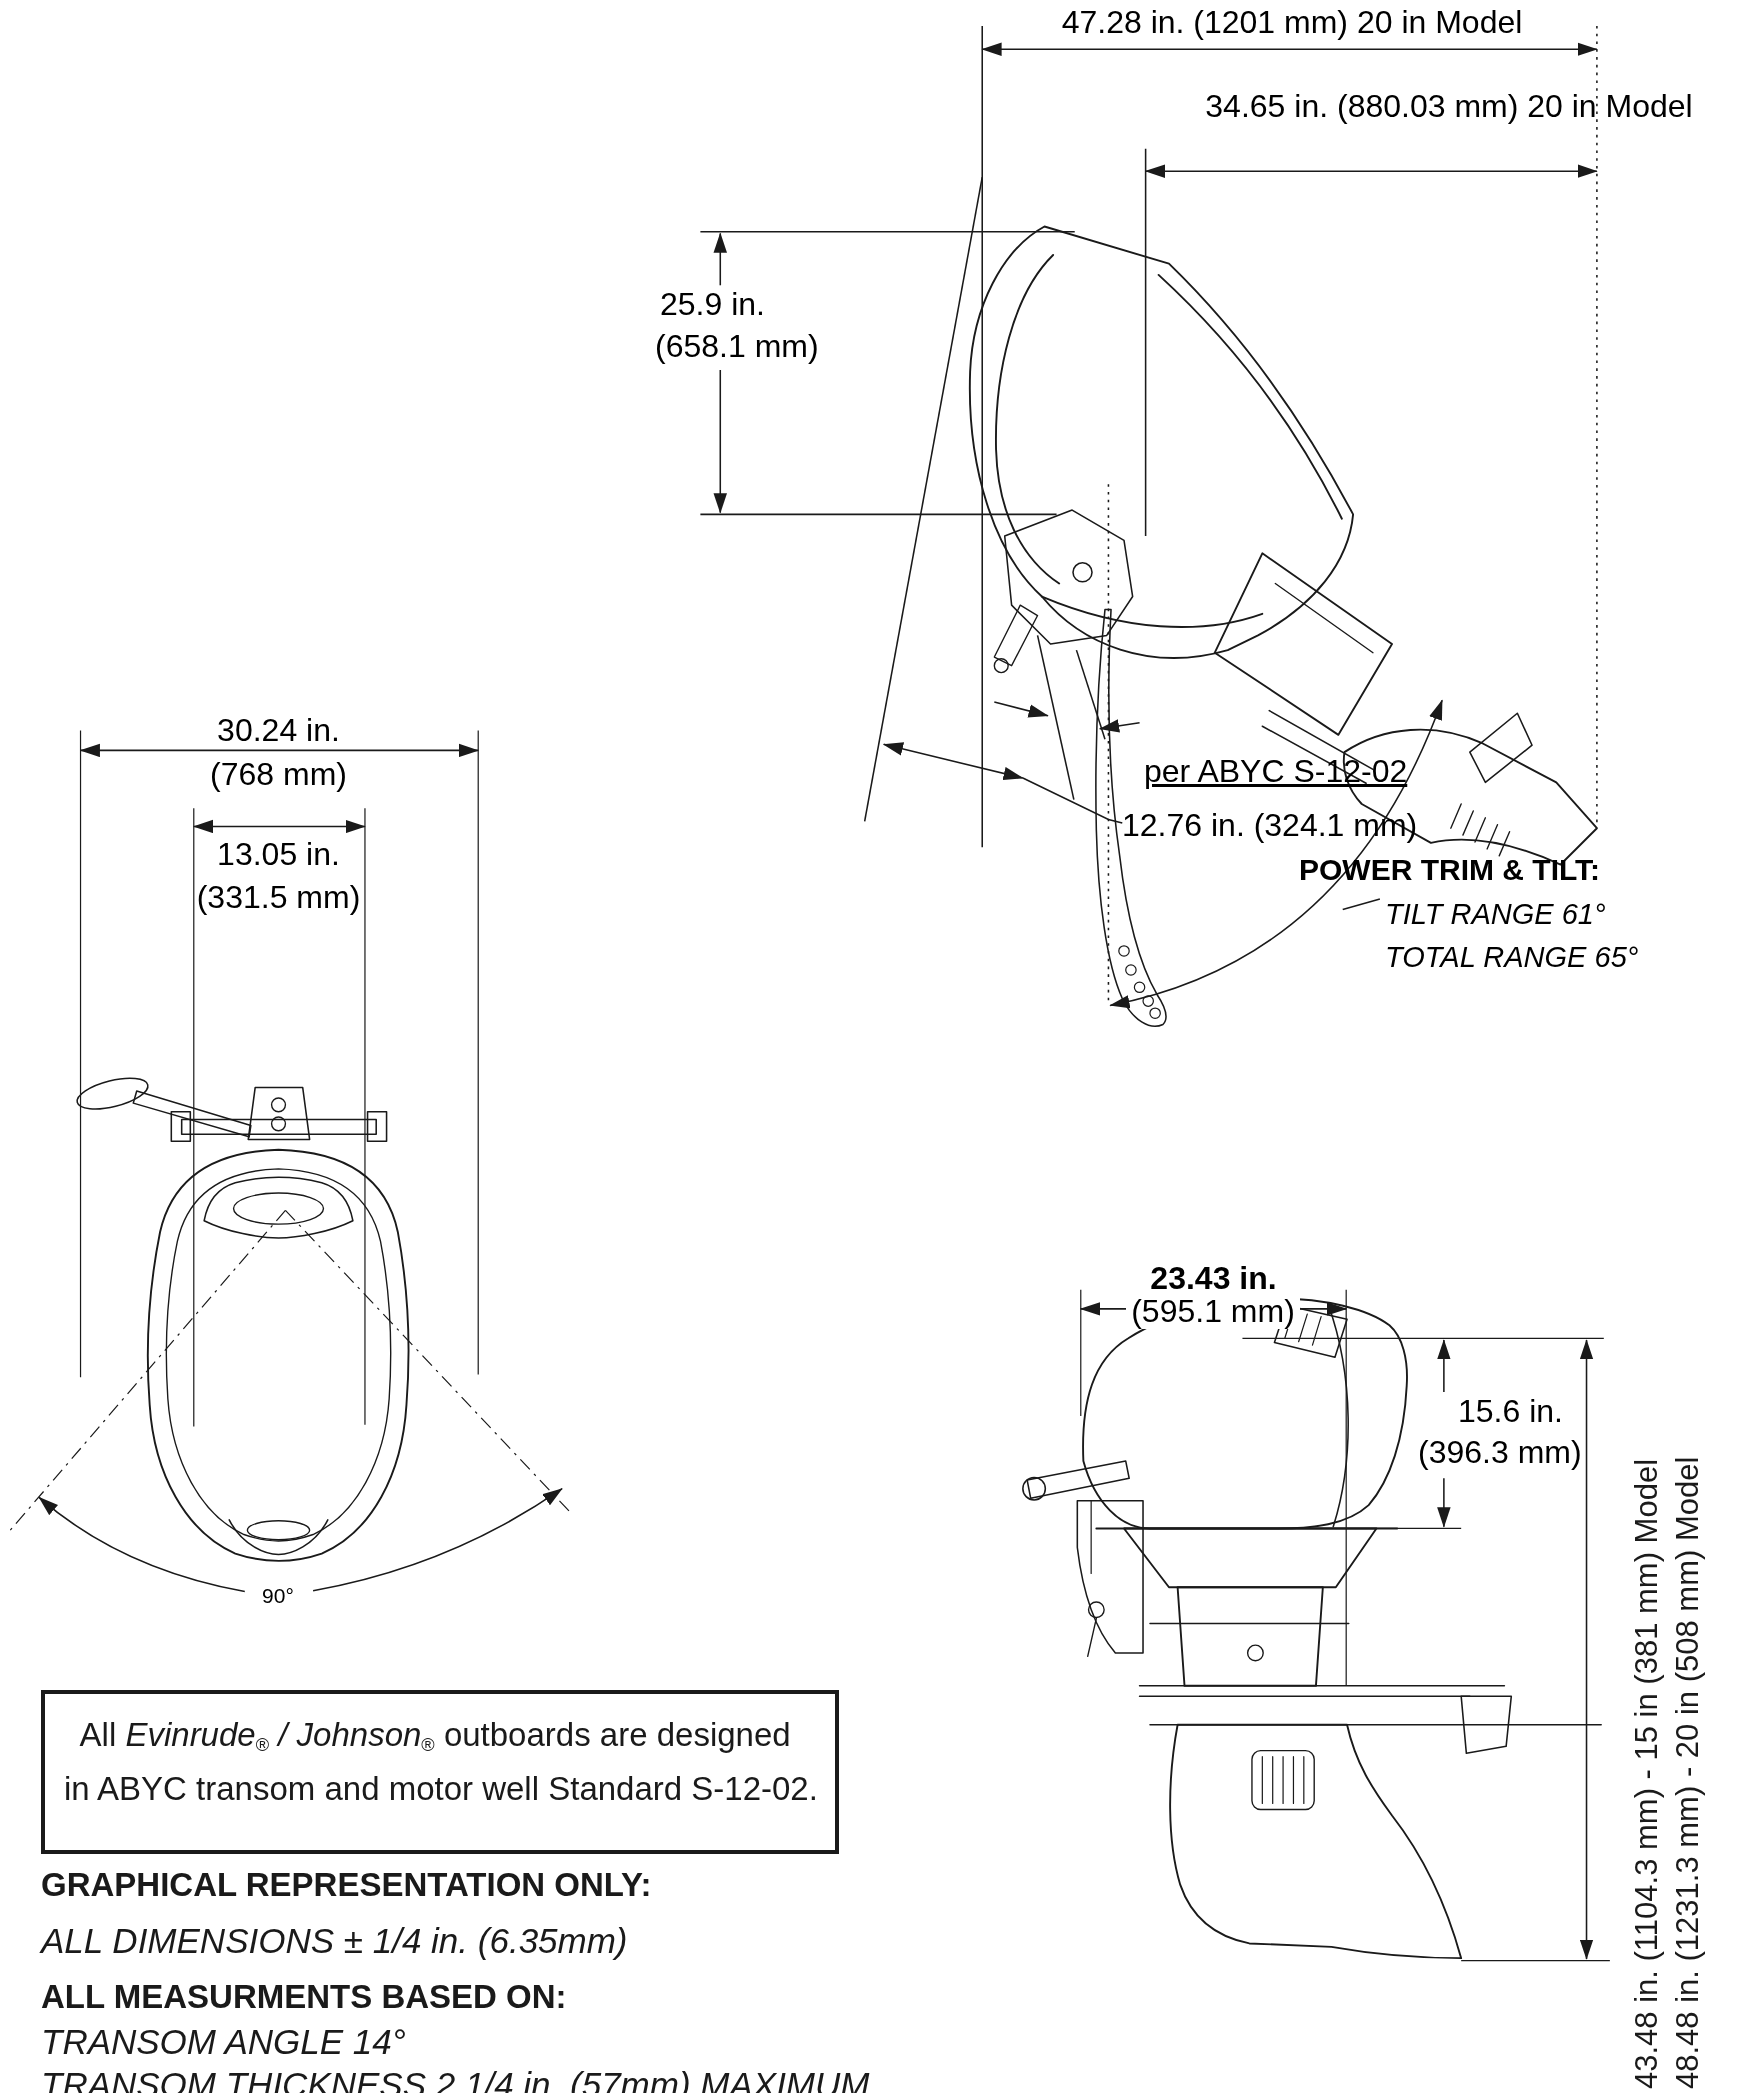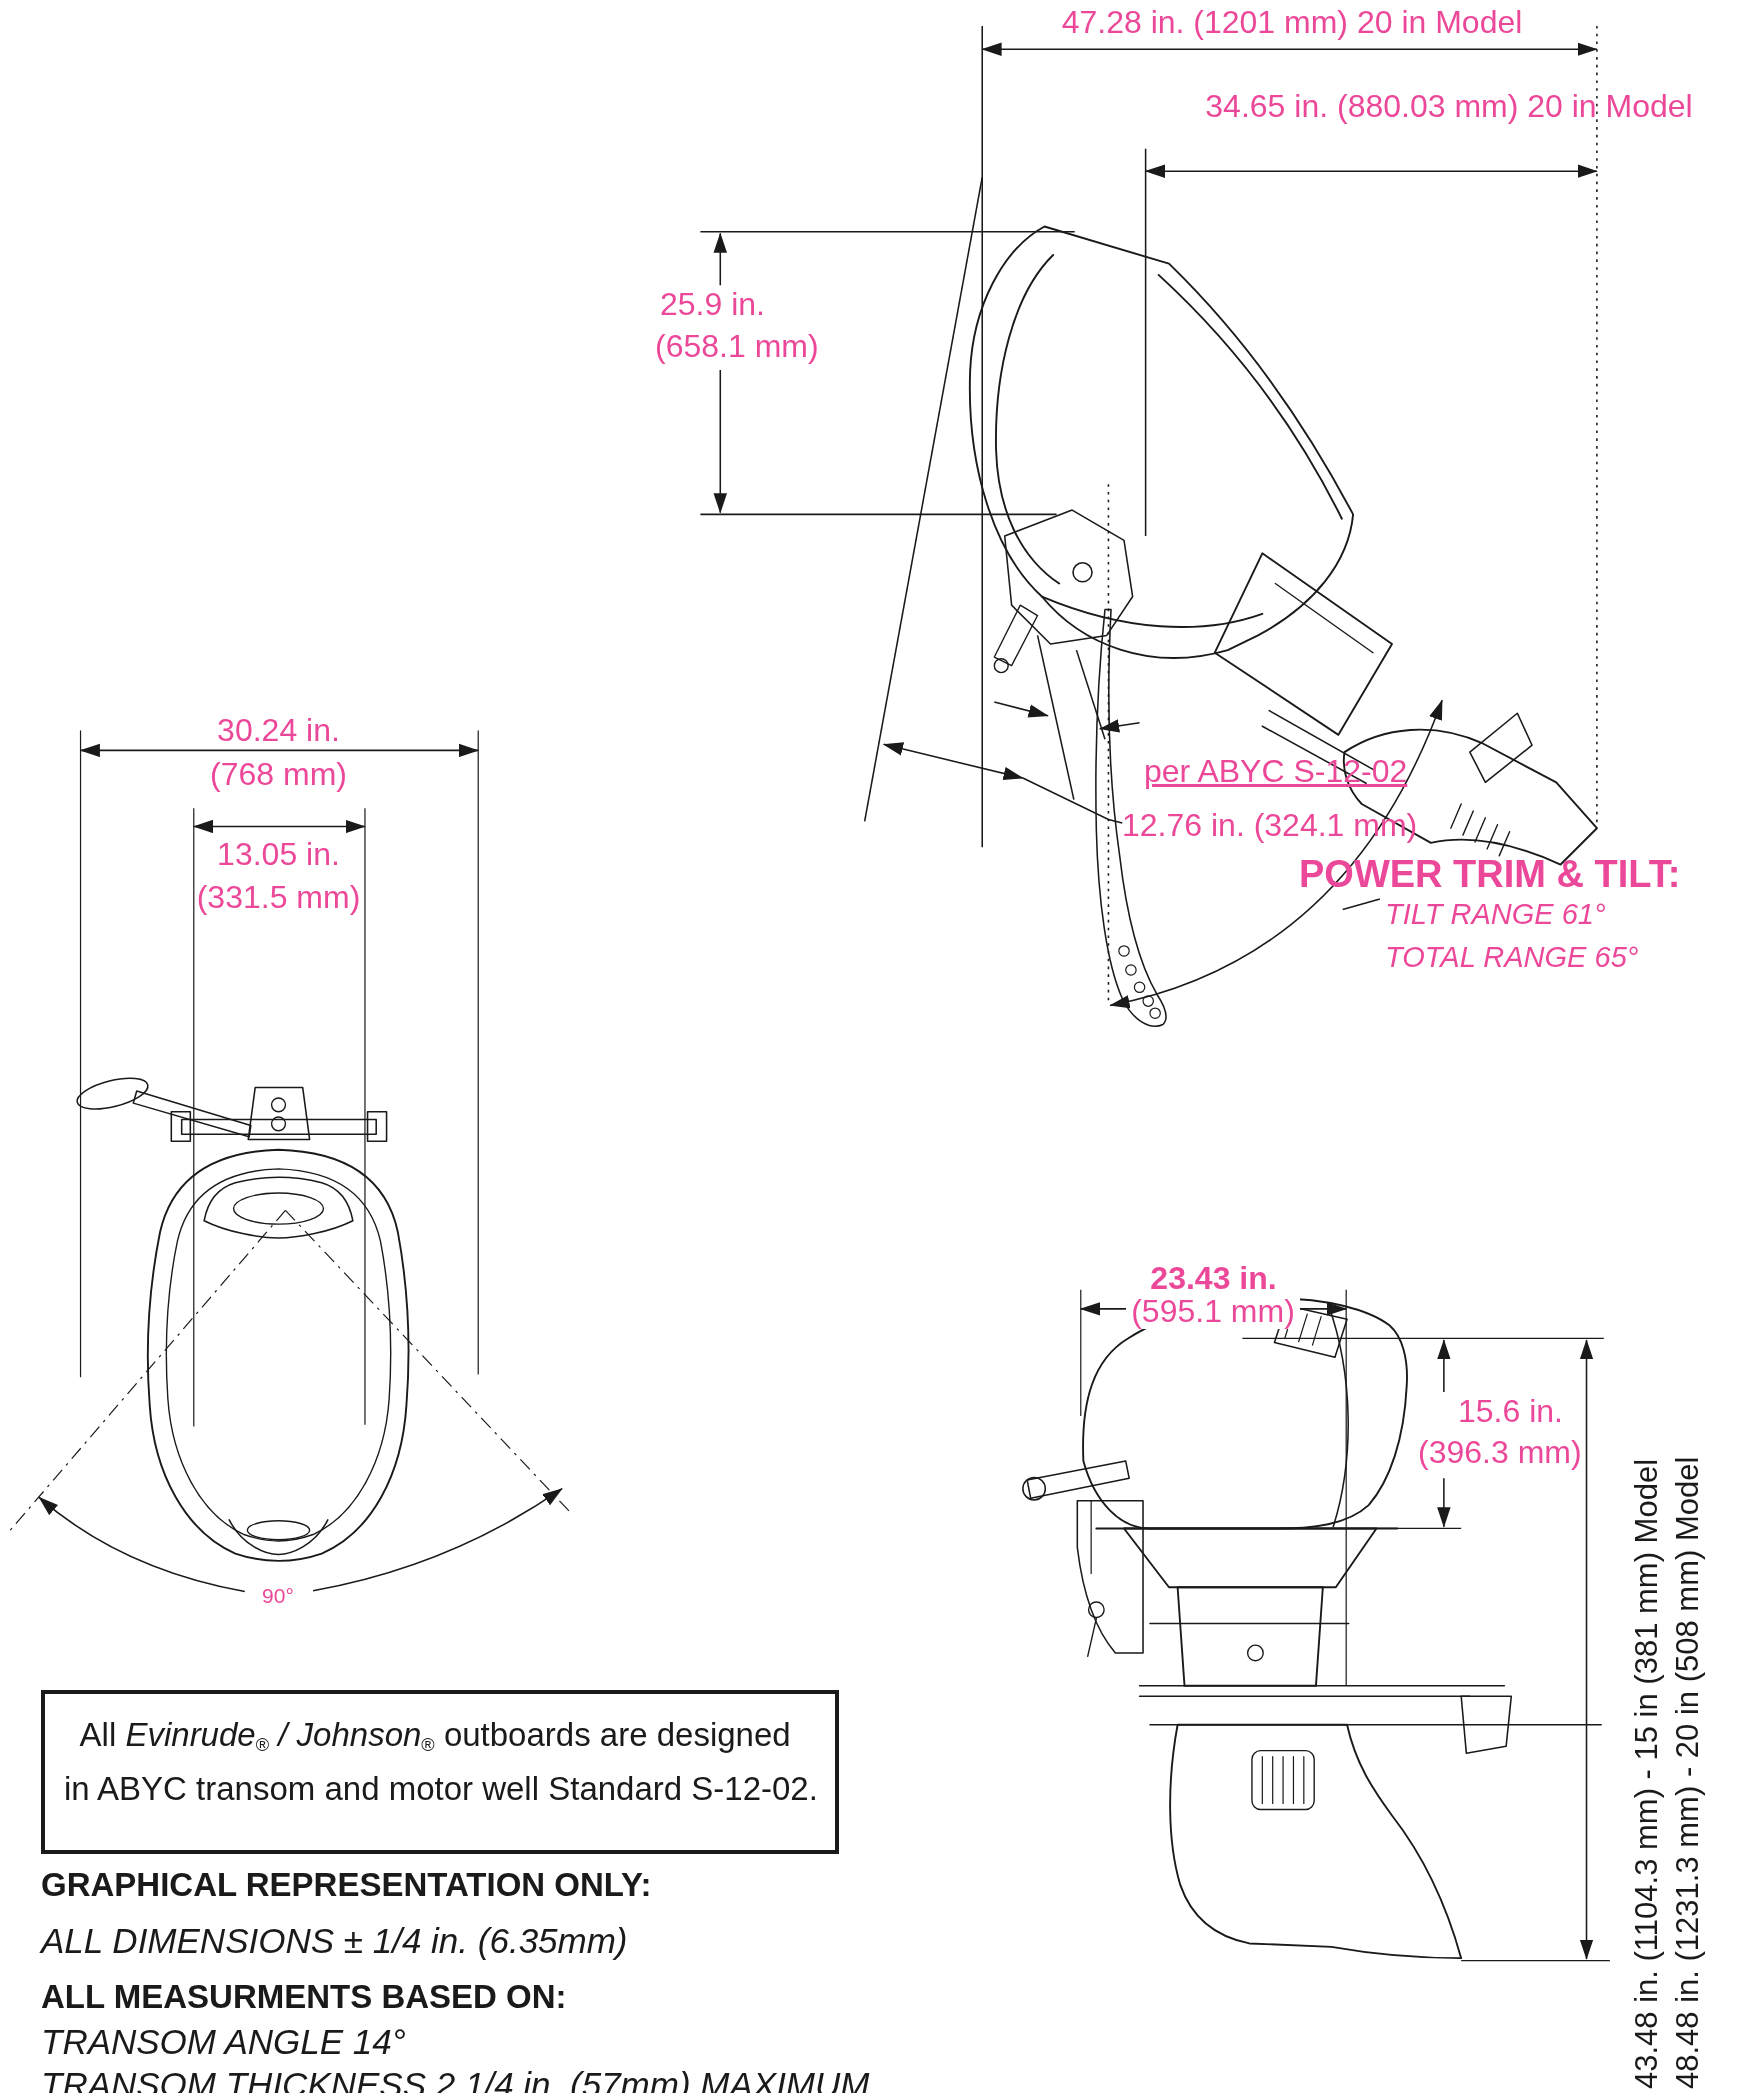--- a/index.html
+++ b/index.html
@@ -1,19 +1,19 @@
 <!DOCTYPE html>
 <html style="font-size:14px"><head>
 <meta charset="utf-8">
 <style>
   html,body{margin:0;padding:0;background:#fff;}
   #stage{position:relative;width:1744px;height:2093px;background:#fff;overflow:hidden;
          font-family:"Liberation Sans",sans-serif;color:#1a1a1a;}
   #lineart{position:absolute;left:0;top:0;}
-  .lbl{position:absolute;white-space:nowrap;font-size:32px;line-height:1.12;color:#ec4899;}
+  .lbl{position:absolute;white-space:nowrap;font-size:32px;line-height:1.12;color:#000000;}
   .ctr{text-align:center;}
   .b{font-weight:bold;}
   .i{font-style:italic;}
   .mask{background:#fff;padding:0 5.2px;}
   .vlbl{position:absolute;white-space:nowrap;font-size:31px;color:#1a1a1a;
         transform:rotate(-90deg);transform-origin:0 0;}
   #note-box{position:absolute;left:41px;top:1690px;width:771px;height:137px;
             border:4.3px solid #1a1a1a;font-size:33px;line-height:43px;padding:19px 0 0 19px;}
   #note-box .l1{padding-left:15.6px;}
   .reg{font-size:0.55em;vertical-align:-0.25em;font-style:normal;}
@@ -145,21 +145,21 @@
     <path d="M1268 1872 L1258 1916" stroke-width="1.6"></path>
   </g>
 </svg>
 
   <div class="lbl ctr" style="left:1004px;top:5.2px;width:576px;">47.28 in. (1201 mm) 20 in Model</div>
   <div class="lbl ctr" style="left:1161px;top:89px;width:576px;">34.65 in. (880.03 mm) 20 in Model</div>
   <div class="lbl" style="left:660px;top:287px;">25.9 in.</div>
   <div class="lbl" style="left:655px;top:329px;">(658.1 mm)</div>
   <div class="lbl" style="left:1144px;top:754px;text-decoration:underline;">per ABYC S-12-02</div>
   <div class="lbl" style="left:1122px;top:808px;">12.76 in. (324.1 mm)</div>
-  <div class="lbl b" style="left:1299px;top:853px;font-size:38px;">POWER TRIM &amp; TILT:</div>
+  <div class="lbl b" style="left:1299px;top:853px;font-size:30px;">POWER TRIM &amp; TILT:</div>
   <div class="lbl i" style="left:1385px;top:898px;font-size:29px;">TILT RANGE 61°</div>
   <div class="lbl i" style="left:1385px;top:941px;font-size:29px;">TOTAL RANGE 65°</div>
 
   <div class="lbl ctr" style="left:149px;top:713px;width:259px;">30.24 in.</div>
   <div class="lbl ctr" style="left:149px;top:757px;width:259px;">(768 mm)</div>
   <div class="lbl ctr" style="left:149px;top:837px;width:259px;">13.05 in.</div>
   <div class="lbl ctr" style="left:149px;top:880px;width:259px;">(331.5 mm)</div>
   <div class="lbl ctr" style="left:235px;top:1584px;width:86px;font-size:21px;">90°</div>
 
   <div class="lbl ctr" style="left:1081px;top:1261px;width:265px;font-weight:bold;">23.43 in.</div>

